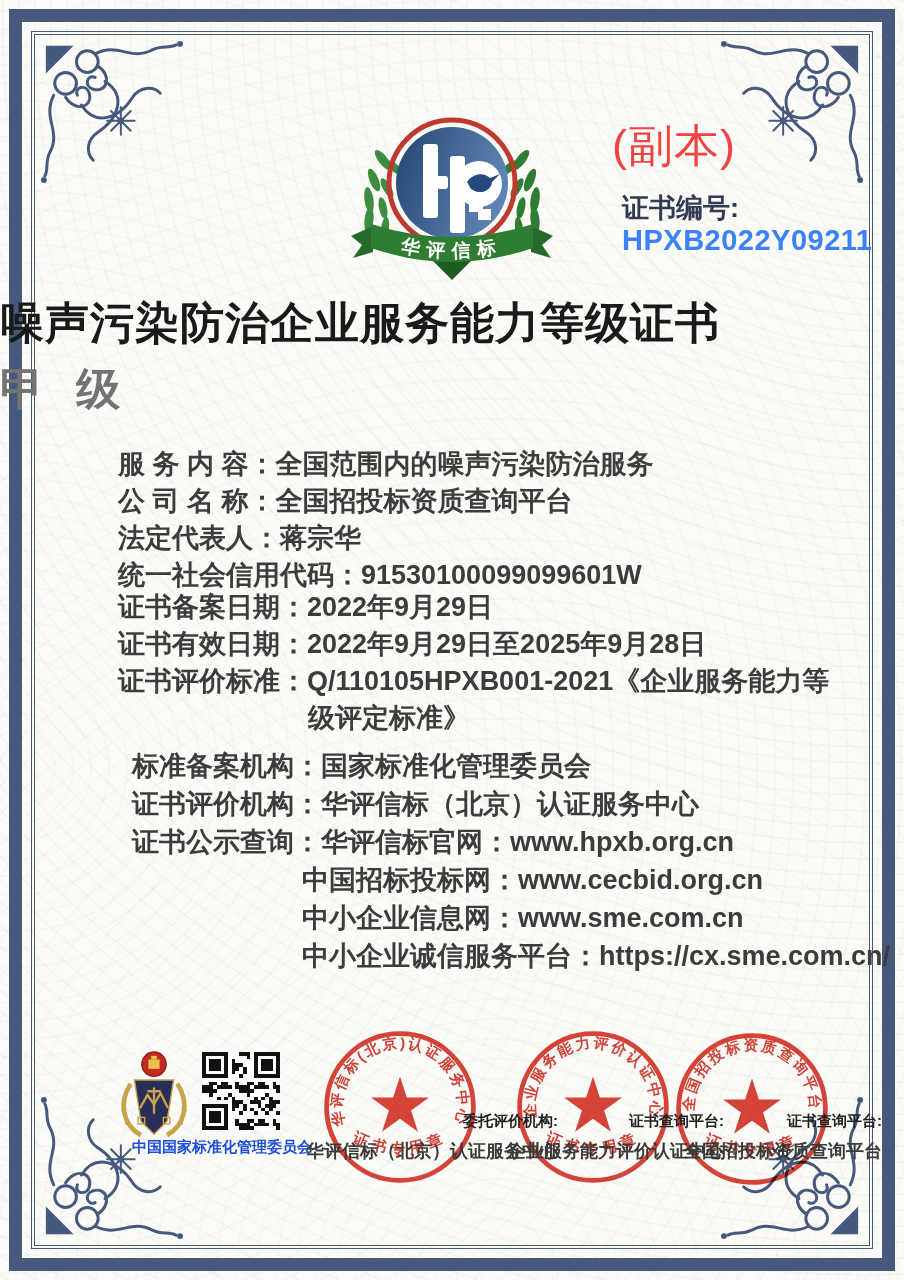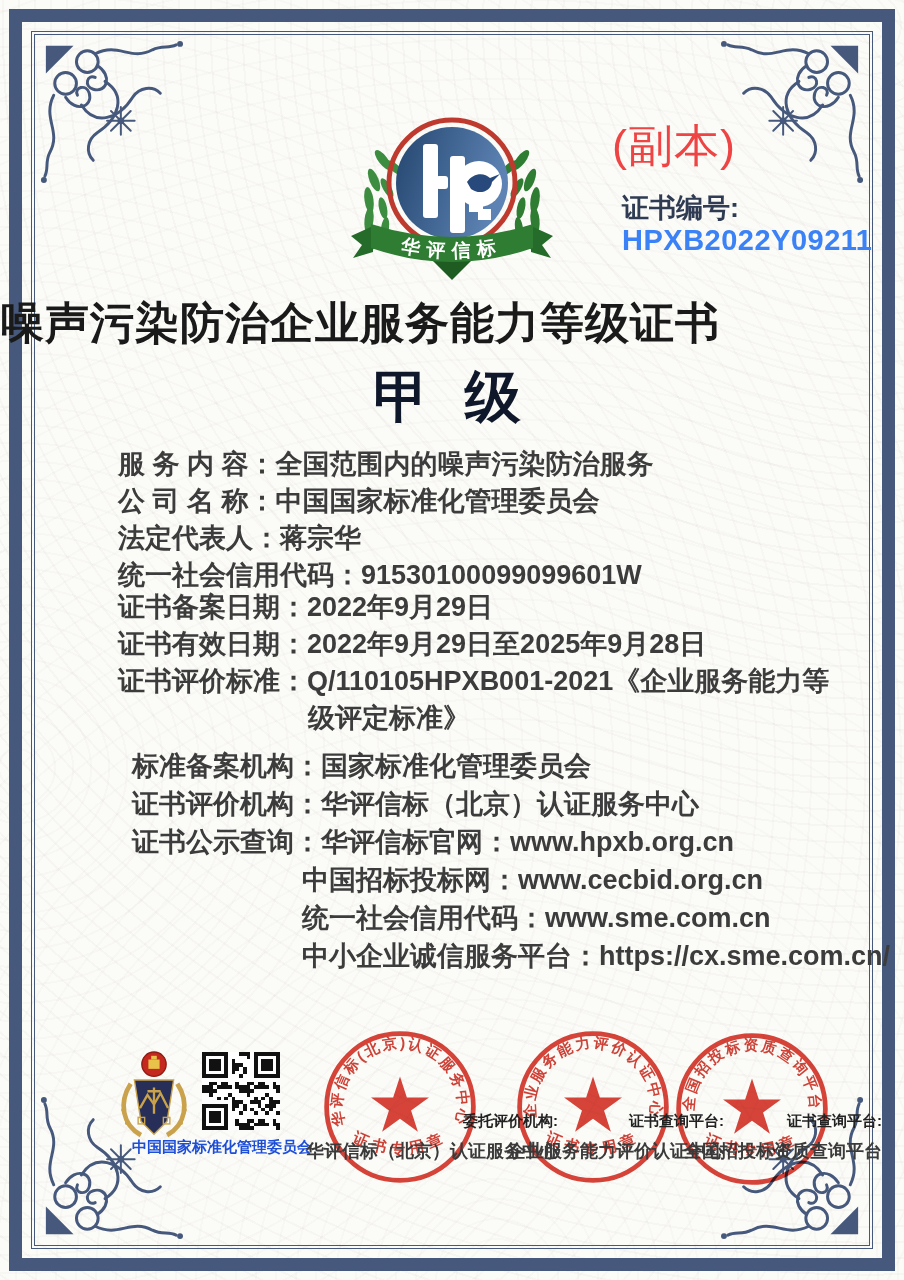--- a/index.html
+++ b/index.html
@@ -20,21 +20,21 @@
   .orn.tr{right:36px;top:36px;transform:scaleX(-1)}
   .orn.bl{left:36px;bottom:36px;transform:scaleY(-1)}
   .orn.br{right:36px;bottom:36px;transform:scale(-1,-1)}
 
   .abs{position:absolute;}
   .copy-label{left:612px;top:116px;font-size:45px;font-weight:400;color:#ef4444;letter-spacing:1px;}
   .certno-label{left:622px;top:190px;font-size:27px;font-weight:700;color:#2f3b52;}
   .certno-value{left:622px;top:224px;font-size:29px;font-weight:700;color:#3b82f6;letter-spacing:.5px;}
 
   .title{left:0;right:0;top:294px;text-align:left;font-size:44px;font-weight:800;color:#1a1a1a;letter-spacing:1px;}
-  .grade{left:0;right:0;top:360px;text-align:center;font-size:56px;font-weight:800;color:#0f172a;letter-spacing:10px;}
+  .grade{left:0;right:0;top:360px;text-align:left;font-size:44px;font-weight:800;color:#737373;letter-spacing:10px;}
 
   .block{left:118px;color:#3c3c3c;font-weight:600;}
   .block .d-line{font-size:27px;line-height:37px;white-space:nowrap;}
   .block1{top:446px;}
   .block2{top:589px;}
   .block3{top:747px;margin-left:14px;}
   .block3 .d-line{line-height:38px;}
   .ind190{padding-left:190px;}
   .ind170{padding-left:170px;}
 
@@ -159,38 +159,38 @@
 
   <div class="abs copy-label">(副本)</div>
   <div class="abs certno-label">证书编号:</div>
   <div class="abs certno-value">HPXB2022Y09211</div>
 
   <div class="abs title">噪声污染防治企业服务能力等级证书</div>
   <div class="abs grade">甲 级</div>
 
   <div class="abs block block1">
     <div class="d-line">服 务 内 容：全国范围内的噪声污染防治服务</div>
-    <div class="d-line">公 司 名 称：中国国家标准化管理委员会</div>
+    <div class="d-line">公 司 名 称：全国招投标资质查询平台</div>
     <div class="d-line">法定代表人：蒋宗华</div>
     <div class="d-line">统一社会信用代码：91530100099099601W</div>
   </div>
 
   <div class="abs block block2">
     <div class="d-line">证书备案日期：2022年9月29日</div>
     <div class="d-line">证书有效日期：2022年9月29日至2025年9月28日</div>
     <div class="d-line">证书评价标准：Q/110105HPXB001-2021《企业服务能力等</div>
     <div class="d-line ind190">级评定标准》</div>
   </div>
 
   <div class="abs block block3">
     <div class="d-line">标准备案机构：国家标准化管理委员会</div>
     <div class="d-line">证书评价机构：华评信标（北京）认证服务中心</div>
     <div class="d-line">证书公示查询：华评信标官网：www.hpxb.org.cn</div>
     <div class="d-line ind170">中国招标投标网：www.cecbid.org.cn</div>
-    <div class="d-line ind170">统一社会信用代码：www.sme.com.cn</div>
+    <div class="d-line ind170">中小企业信息网：www.sme.com.cn</div>
     <div class="d-line ind170">中小企业诚信服务平台：https://cx.sme.com.cn/</div>
   </div>
 
   <div class="abs" style="left:112px;top:1048px;width:84px;height:94px">
     <svg viewBox="0 0 90 100" width="84" height="94">
       <path d="M20,38 C7,58 11,82 31,93" fill="none" stroke="#c9a24b" stroke-width="5"></path>
       <path d="M70,38 C83,58 79,82 59,93" fill="none" stroke="#c9a24b" stroke-width="5"></path>
       <circle cx="14" cy="52" r="2.2" fill="#c9a24b"></circle>
         <circle cx="12" cy="66" r="2.2" fill="#c9a24b"></circle>
         <circle cx="16" cy="80" r="2.2" fill="#c9a24b"></circle>

